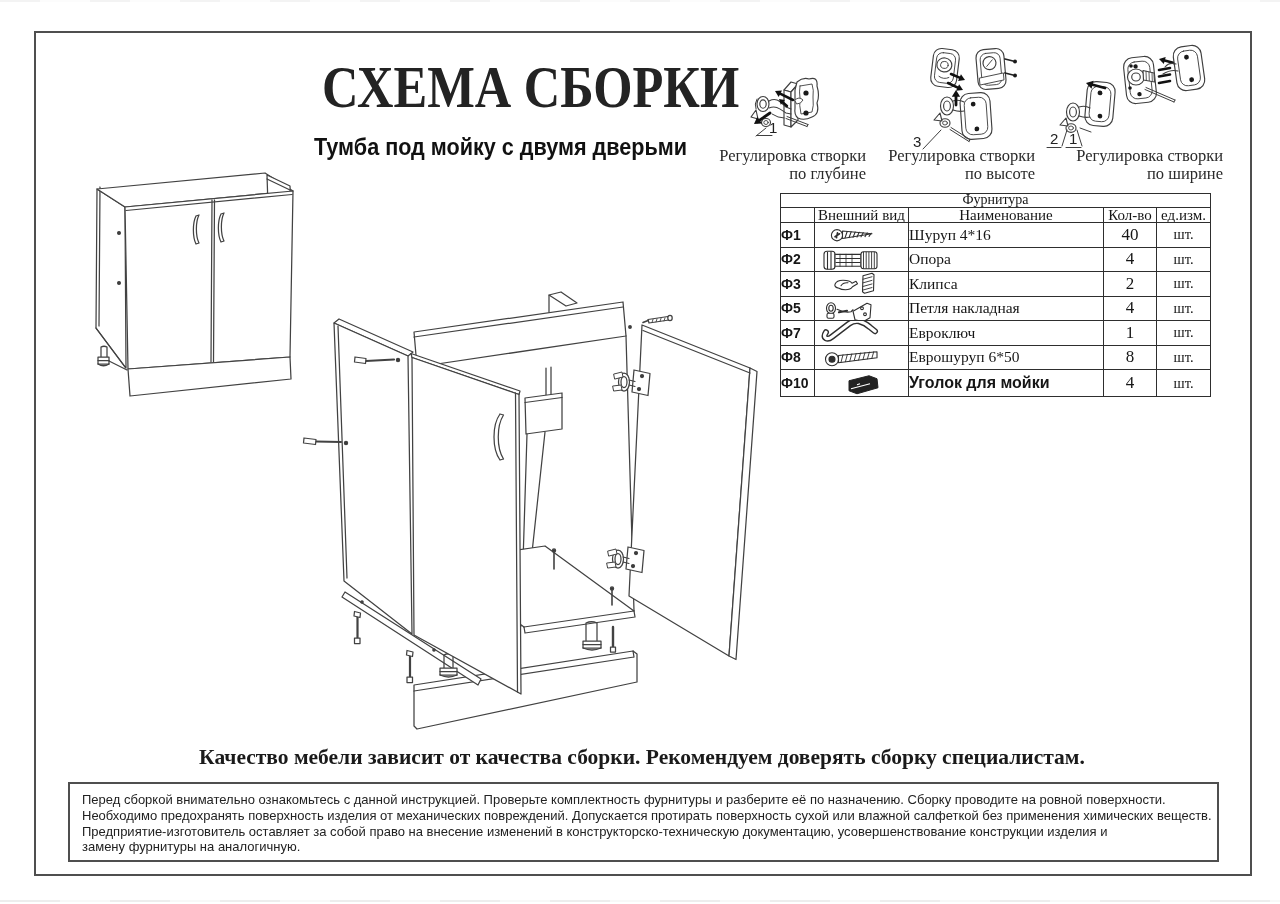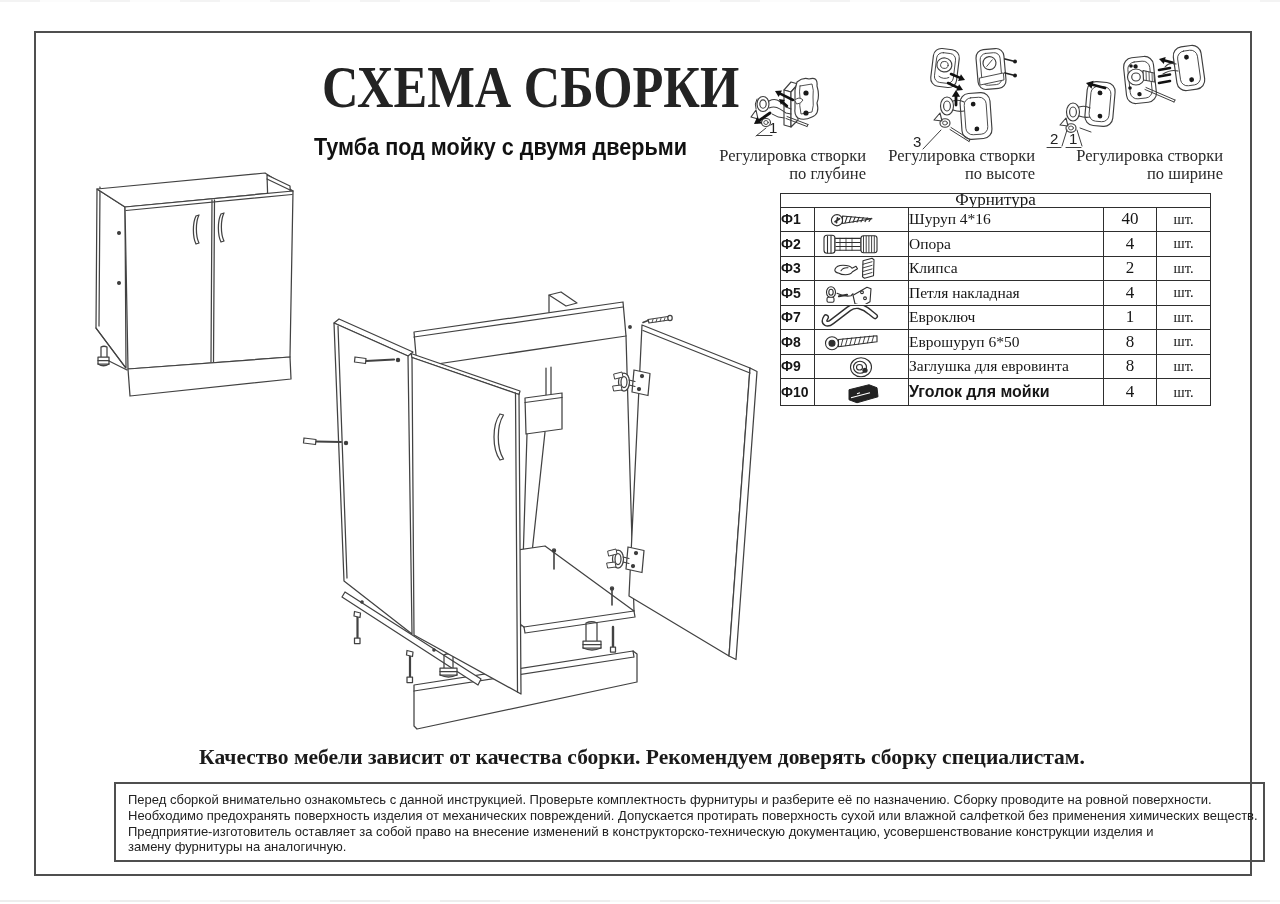--- a/index.html
+++ b/index.html
@@ -8,21 +8,21 @@
 .abs{position:absolute;}
 .frame{position:absolute;left:34px;top:31px;width:1214px;height:841px;border:2px solid #4f4f4f;}
 .title{position:absolute;left:322px;top:53px;width:456px;text-align:left;transform:scaleX(0.855);transform-origin:0 0;
  font-family:"Liberation Serif",serif;font-weight:bold;font-size:59px;white-space:nowrap;color:#232323;}
 .subtitle{position:absolute;left:314px;top:133px;transform:scaleX(0.9);transform-origin:0 0;
  font-family:"Liberation Sans",sans-serif;font-weight:bold;font-size:24px;white-space:nowrap;color:#111;}
 .cap{position:absolute;font-family:"Liberation Serif",serif;font-size:16.5px;line-height:17.5px;
  text-align:right;color:#2a2a2a;}
 .qline{position:absolute;left:0px;top:745px;width:1284px;text-align:center;
  font-family:"Liberation Serif",serif;font-weight:bold;font-size:21.5px;color:#1a1a1a;}
-.infobox{position:absolute;left:68px;top:782px;width:1151px;height:80px;border:2px solid #4f4f4f;box-sizing:border-box;margin-left:46px;}
+.infobox{position:absolute;left:68px;top:782px;width:1151px;height:80px;border:2px solid #4f4f4f;box-sizing:border-box;}
 .infotext{position:absolute;left:12px;top:8px;width:1136px;white-space:nowrap;
  font-family:"Liberation Sans",sans-serif;font-size:13px;line-height:15.8px;color:#222;}
 table.f{position:absolute;left:780px;top:193px;border-collapse:collapse;table-layout:fixed;
  font-family:"Liberation Serif",serif;color:#161616;}
 table.f td{border:1.6px solid #2e2e2e;padding:0;overflow:hidden;}
 td.fn{font-family:"Liberation Sans",sans-serif;font-weight:bold;font-size:14px;}
 td.nm{font-size:15.5px;padding-left:12px;}
 td.qt{font-size:17px;text-align:center;}
 td.un{font-size:14.5px;text-align:center;}
 </style>
@@ -44,21 +44,28 @@
 <table class="f" cellspacing="0">
 <colgroup>
         <col style="width:34px">
         <col style="width:93px">
         <col style="width:195px">
         <col style="width:53px">
         <col style="width:54px">
       </colgroup>
 <tbody>
         <tr>
-          <td colspan="5" style="height:12px;line-height:12.5px;text-align:center;font-size:17px;">Фурнитура</td>
+          <td colspan="5" style="height:12px;line-height:12.5px;text-align:center;font-size:14px;">Фурнитура</td>
+        </tr>
+<tr style="font-size:15px;line-height:14.5px;text-align:center;">
+          <td style="height:14px;"></td>
+          <td>Внешний вид</td>
+          <td>Наименование</td>
+          <td>Кол-во</td>
+          <td>ед.изм.</td>
         </tr>
 <tr>
           <td class="fn" style="height:23.5px;">Ф1</td>
           <td>
             <svg width="93" height="23" viewBox="0 0 93 23" style="display:block">
               <g fill="none" stroke="#2f2f2f" stroke-width="1.1" stroke-linecap="round" stroke-linejoin="round">
                 <circle cx="22" cy="12.25" r="5.6" fill="#fff"></circle>
                 <path d="M20,13.75 L24.5,10.75 M22.5,9.75 L21.5,14.75" stroke-width="1.6"></path>
                 <path d="M27.5,8.05 L57,10.75 L27.5,15.45 Z" fill="#fff"></path>
                 <path d="M30,14.85 L32.2,8.45"></path>
@@ -164,36 +171,20 @@
                 <path d="M34.8,15.15 L36.8,7.85" stroke-width="0.9"></path>
                 <path d="M39.2,14.6 L41.2,7.4" stroke-width="0.9"></path>
                 <path d="M43.6,14.05 L45.6,6.95" stroke-width="0.9"></path>
                 <path d="M48,13.5 L50,6.5" stroke-width="0.9"></path>
                 <path d="M52.4,12.95 L54.4,6.05" stroke-width="0.9"></path>
                 <path d="M56.8,12.4 L58.8,5.6" stroke-width="0.9"></path>
               </g>
             </svg>
           </td>
           <td class="nm">Еврошуруп 6*50</td>
-          <td class="qt">8</td>
-          <td class="un">шт.</td>
-        </tr>
-<tr>
-          <td class="fn" style="height:23.5px;">Ф9</td>
-          <td>
-            <svg width="93" height="23" viewBox="0 0 93 23" style="display:block">
-              <g fill="none" stroke="#2f2f2f" stroke-width="1.1" stroke-linecap="round" stroke-linejoin="round">
-                <ellipse cx="46" cy="12.25" rx="10.5" ry="9.5" fill="#fff"></ellipse>
-                <ellipse cx="45" cy="12.25" rx="6.5" ry="6"></ellipse>
-                <ellipse cx="44.5" cy="12.25" rx="3" ry="2.8"></ellipse>
-                <circle cx="50" cy="15.25" r="2.6" fill="#2f2f2f" stroke="none"></circle>
-              </g>
-            </svg>
-          </td>
-          <td class="nm">Заглушка для евровинта</td>
           <td class="qt">8</td>
           <td class="un">шт.</td>
         </tr>
 <tr>
           <td class="fn" style="height:26px;">Ф10</td>
           <td>
             <svg width="93" height="26" viewBox="0 0 93 26" style="display:block">
               <g stroke="#222" stroke-width="1">
                 <path d="M34,10.75 l20,-5 8,3 1,9 -21,6 -8,-3 Z" fill="#222"></path>
                 <path d="M36,18.75 l19,-5 M42,14.75 l3,-1" stroke="#fff" stroke-width="1.2"></path>

